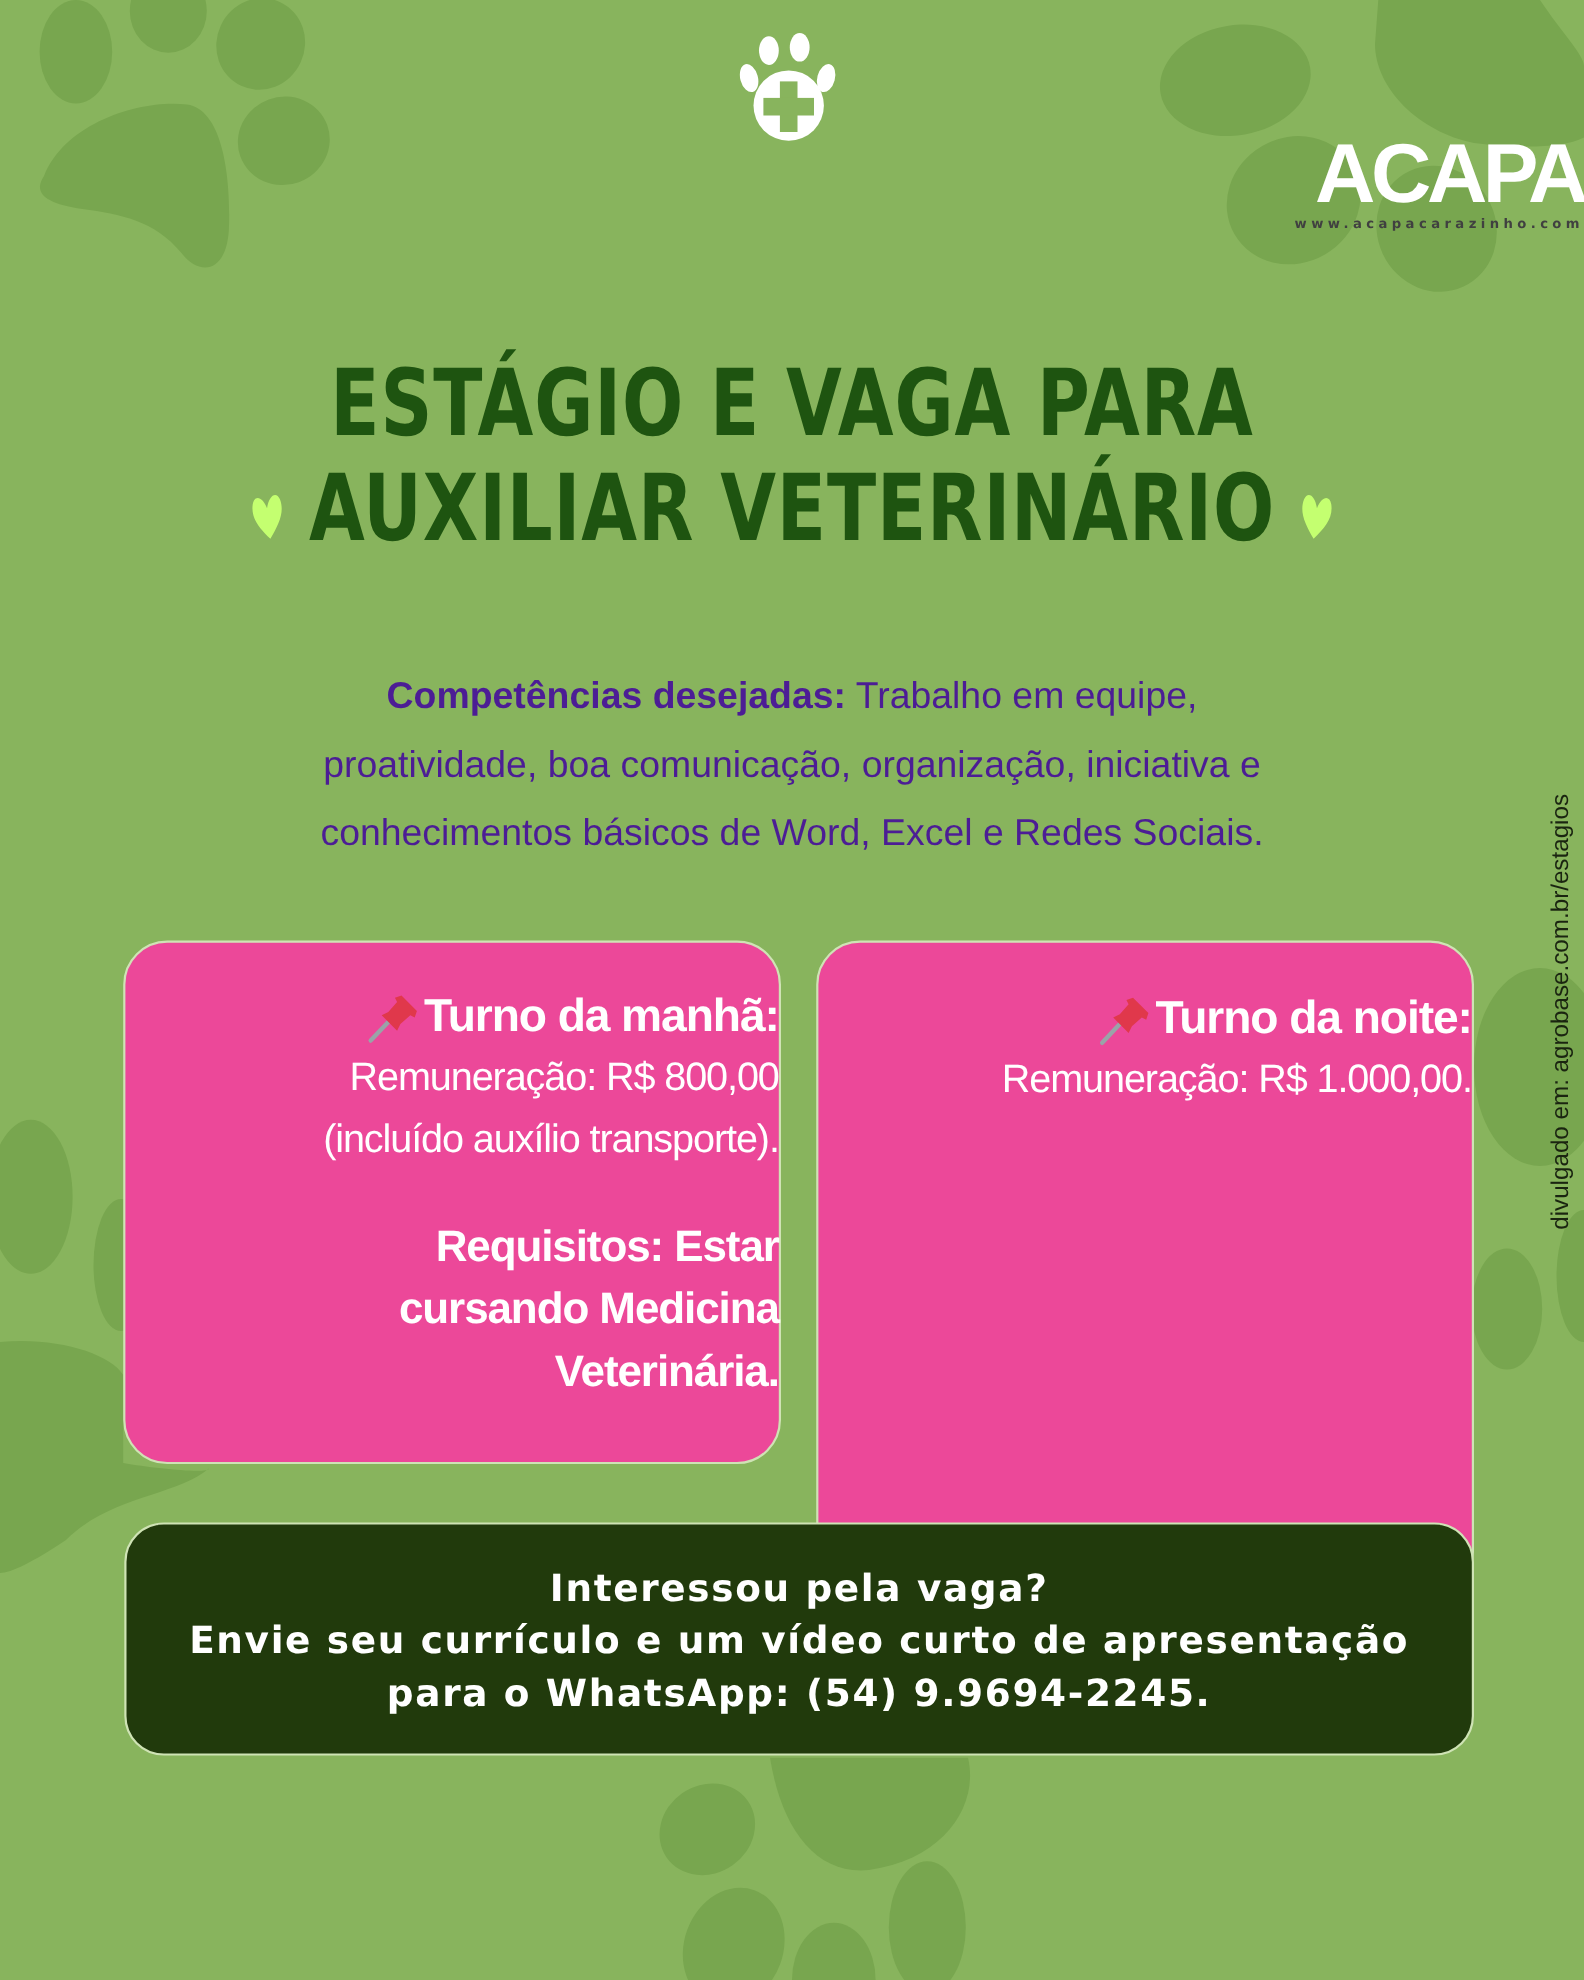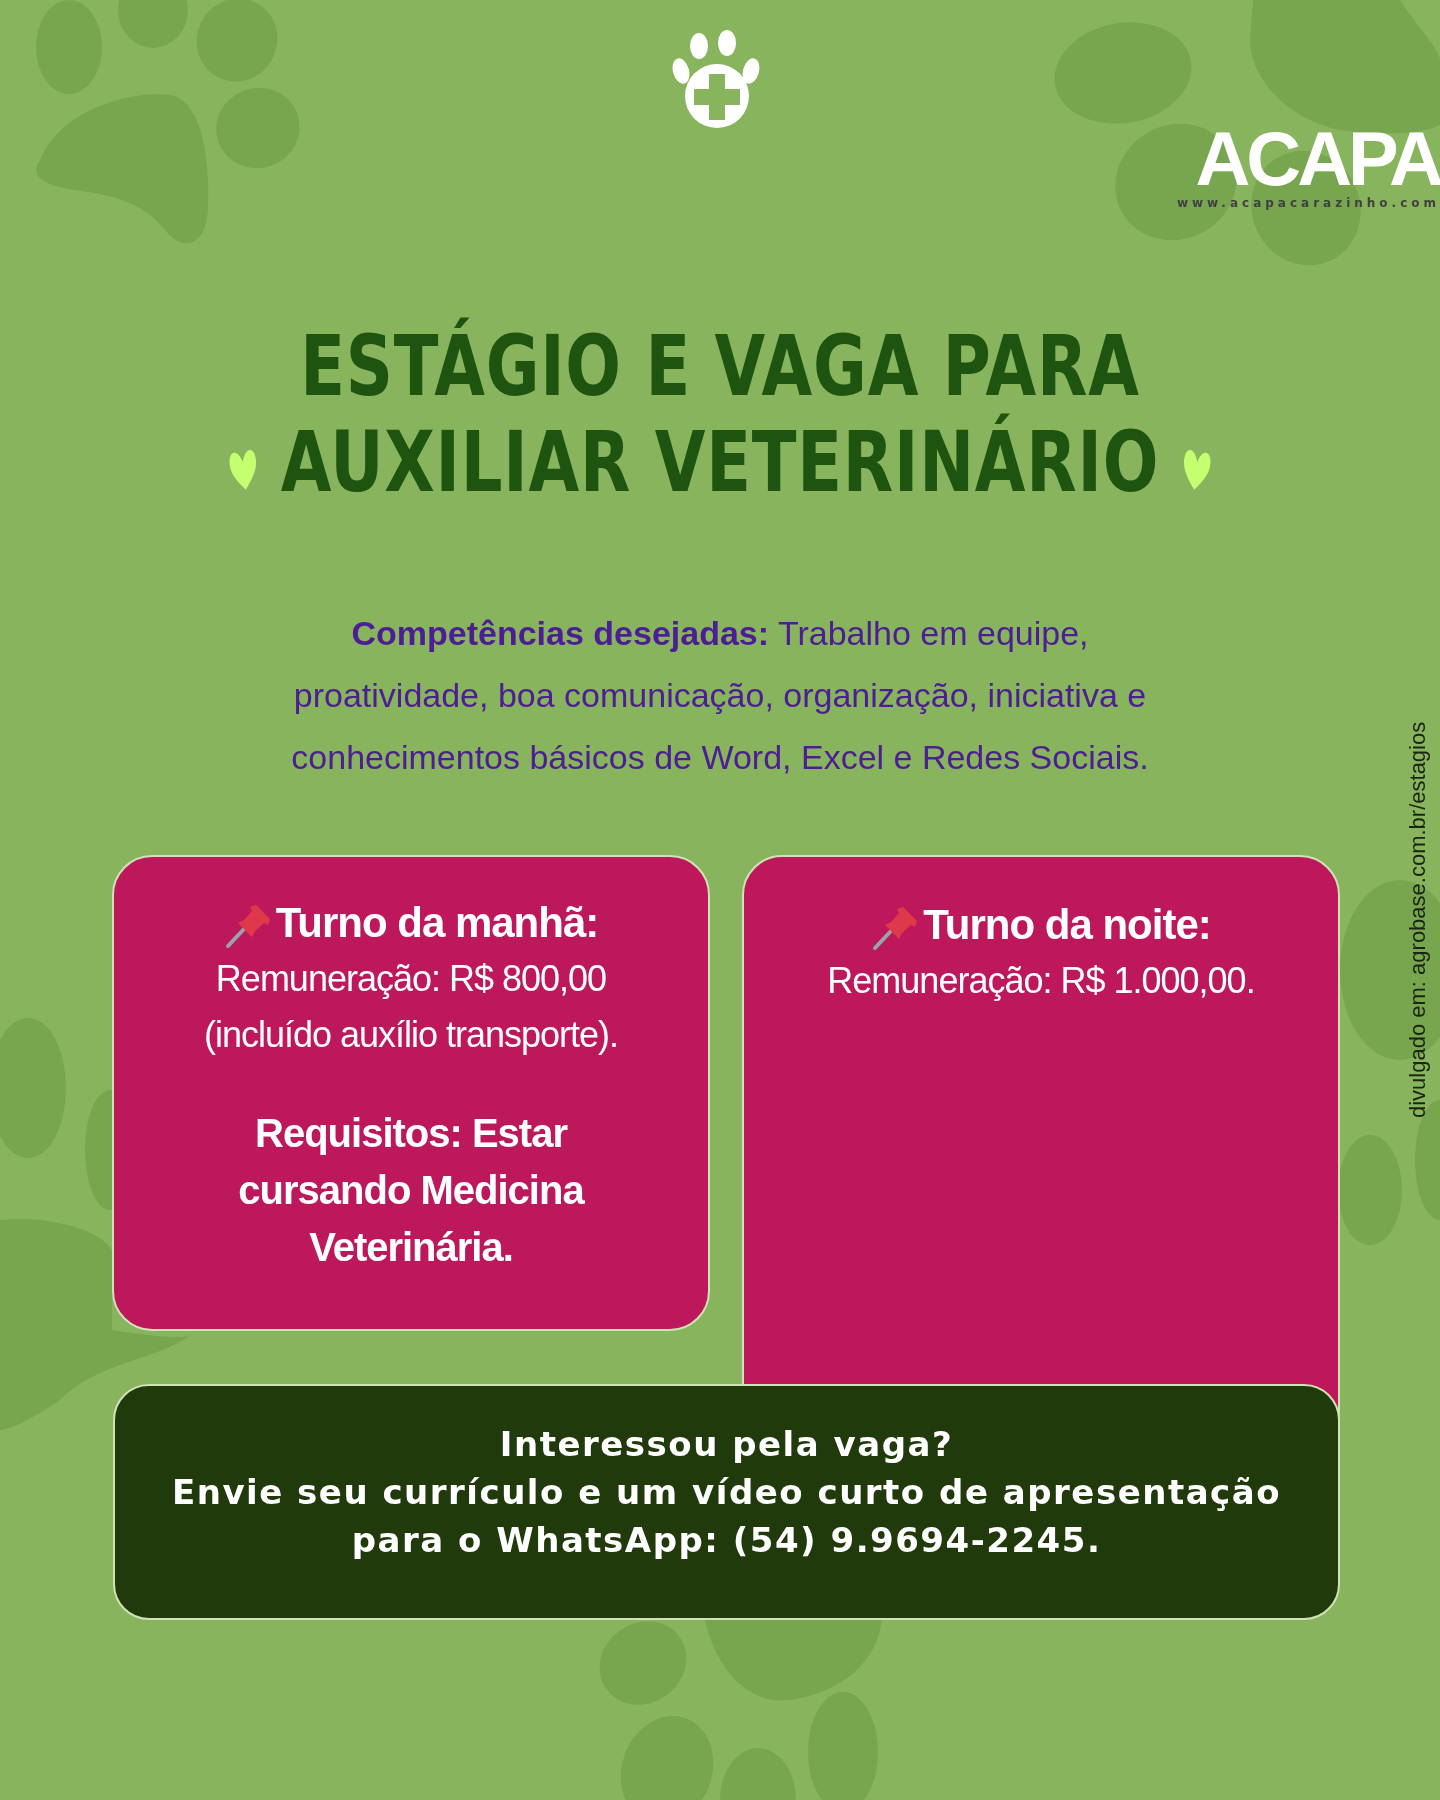--- a/index.html
+++ b/index.html
@@ -7,28 +7,28 @@
   .bg { position:absolute; left:0; top:0; width:1440px; height:1800px; z-index:0; }
   .logo { position:absolute; left:0; width:1440px; top:30px; text-align:right; z-index:2; }
   .logo-mark { display:block; margin:0 auto; }
   .logo-name { font-family:"Liberation Sans", sans-serif; font-weight:900; font-size:76px; color:#fff; letter-spacing:-4px; line-height:70px; margin-top:-6px; transform:scaleY(1.0); }
   .logo-url { font-family:"DejaVu Sans", sans-serif; font-size:12px; color:#404040; letter-spacing:4px; font-weight:bold; margin-top:2px; }
   .title { position:absolute; left:0; width:1440px; top:318px; text-align:center; z-index:2; color:#1e5410; font-family:"DejaVu Sans", sans-serif; font-weight:bold; font-size:84px; line-height:96px; letter-spacing:1px; transform:scaleX(0.78); transform-origin:center; }
   .title-line { display:block; white-space:nowrap; }
   .heart { display:inline-block; vertical-align:middle; margin:0 26px; }
   .intro { position:absolute; left:100px; width:1240px; top:602px; text-align:center; color:#4c1d95; font-family:"Liberation Sans", sans-serif; font-size:34px; line-height:62px; z-index:2; }
   .intro b { font-weight:bold; }
-  .card { position:absolute; background:#be185d; border:2px solid #cfe3b5; border-radius:40px; color:#fff; text-align:center; z-index:2; box-sizing:border-box; }
+  .card { position:absolute; background:#ec4899; border:2px solid #cfe3b5; border-radius:40px; color:#fff; text-align:right; z-index:2; box-sizing:border-box; }
   .card-left { left:112px; top:855px; width:598px; height:476px; }
   .card-right { left:742px; top:855px; width:598px; height:596px; }
   .card-head { font-weight:bold; font-size:42px; line-height:56px; letter-spacing:-1px; }
   .card-pay { font-size:36px; line-height:56px; letter-spacing:-1px; }
   .card-req { font-weight:bold; font-size:40px; line-height:57px; letter-spacing:-1px; margin-top:42px; }
   .pin { display:inline-block; vertical-align:middle; margin-right:4px; }
-  .cta { position:absolute; left:113px; top:1384px; width:1227px; height:236px; background:#213a0c; border:2px solid #cfe3b5; border-radius:36px; color:#fff; text-align:center; box-sizing:border-box; z-index:2; padding-top:34px; font-weight:bold; font-size:34px; line-height:48px; letter-spacing:1.5px; font-family:"DejaVu Sans", sans-serif; }
+  .cta { position:absolute; left:113px; top:1384px; width:1227px; height:212px; background:#213a0c; border:2px solid #cfe3b5; border-radius:36px; color:#fff; text-align:center; box-sizing:border-box; z-index:2; padding-top:34px; font-weight:bold; font-size:34px; line-height:48px; letter-spacing:1.5px; font-family:"DejaVu Sans", sans-serif; }
   .credit { position:absolute; left:1405px; top:1118px; transform-origin:0 0; transform:rotate(-90deg); white-space:nowrap; font-family:"Liberation Sans", sans-serif; font-size:22px; color:#1a2410; z-index:2; }
 </style>
 </head>
 <body>
 
 <svg class="bg" viewBox="0 0 1440 1800" xmlns="http://www.w3.org/2000/svg">
   <g fill="#78a64f">
 
     <ellipse cx="69" cy="47" rx="33" ry="47"></ellipse>
     <ellipse cx="153" cy="10" rx="35" ry="38"></ellipse>

